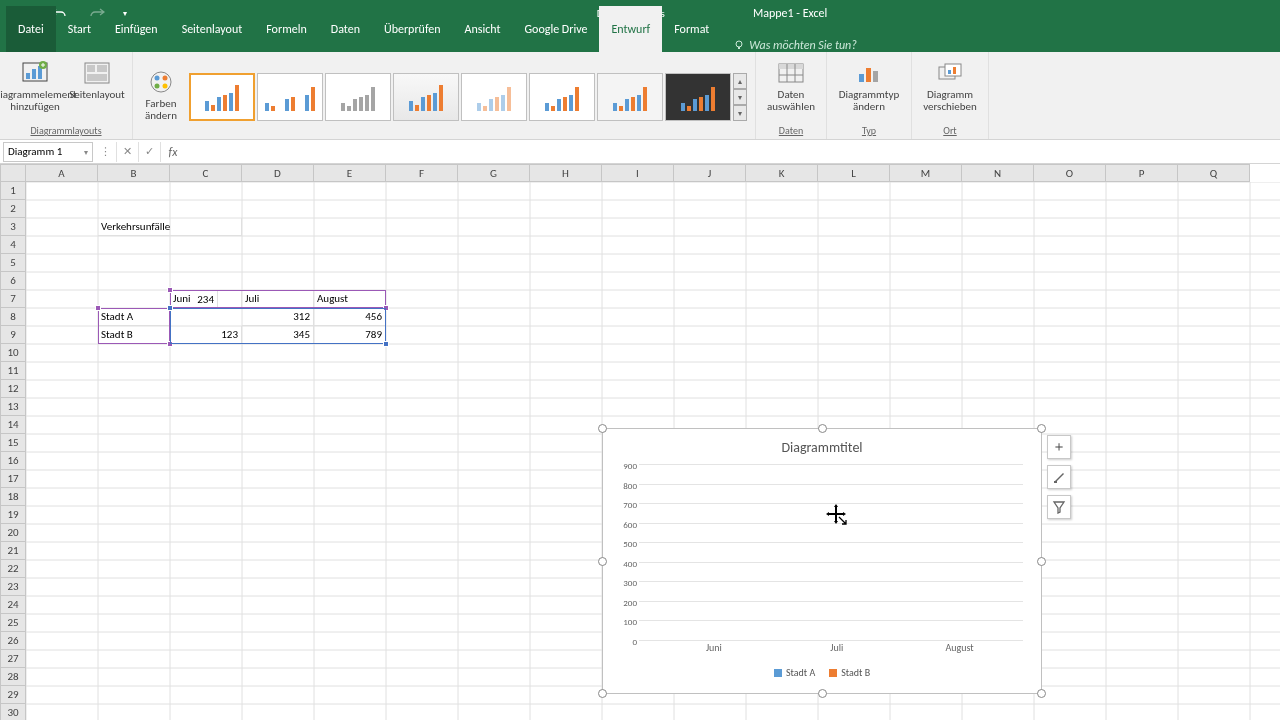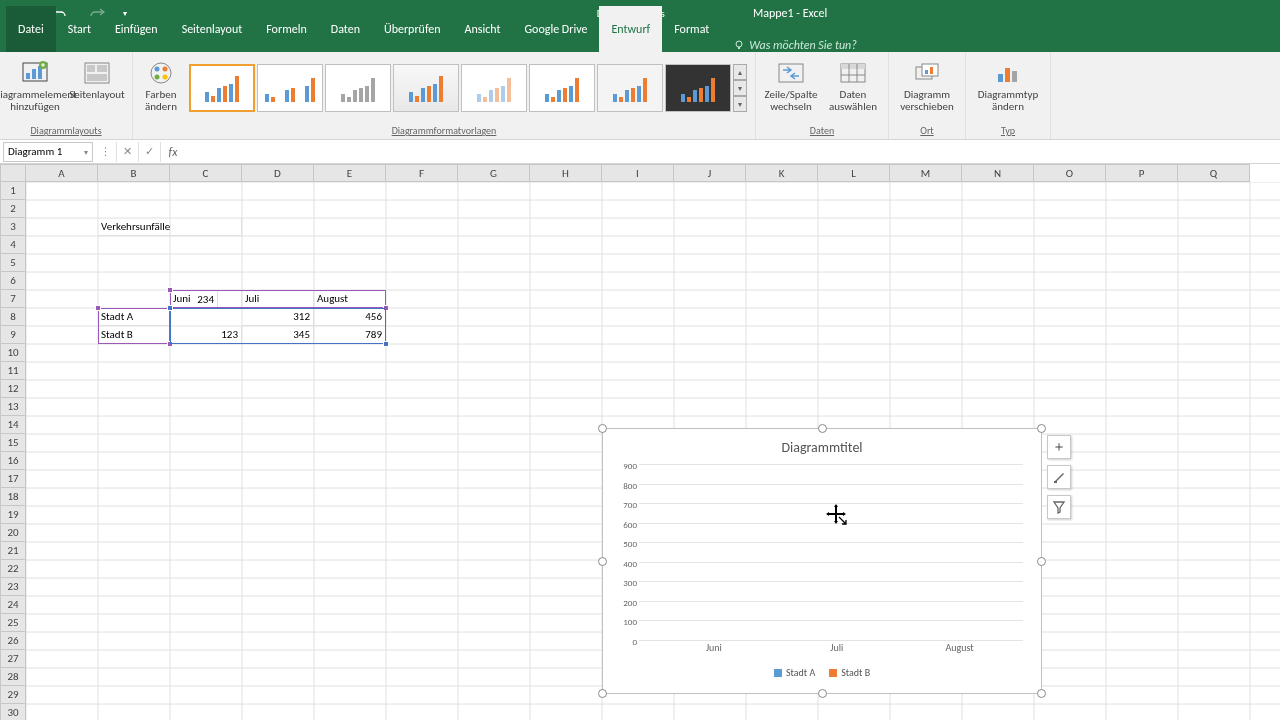--- a/index.html
+++ b/index.html
@@ -273,81 +273,71 @@
               <span class="mb-o" style="height:24px"></span>
             </div>
           </div>
         <div class="gallery-scroll">
           <div>▴</div>
           <div>▾</div>
           <div>▾</div>
         </div>
       </div>
     </div>
-    <div class="ribbon-group-label">Diagrammformatvorlagen</div>
   </div>
 
   <div class="ribbon-group">
     <div class="ribbon-group-content">
-      <div class="ribbon-big-btn">
-        <div class="ribbon-icon">
-            <svg width="28" height="22">
-              <rect x="2" y="2" width="24" height="18" fill="none" stroke="#888"></rect>
-              <path d="M6 8 L14 8 M10 5 L14 8 L10 11 M22 14 L14 14 M18 11 L14 14 L18 17" fill="none" stroke="#5b9bd5" stroke-width="1.5"></path>
-            </svg>
-          </div>
-        <div class="ribbon-btn-label">Zeile/Spalte wechseln</div>
-      </div>
       <div class="ribbon-big-btn">
         <div class="ribbon-icon">
             <svg width="28" height="22">
               <rect x="2" y="2" width="24" height="18" fill="none" stroke="#888"></rect>
               <rect x="2" y="2" width="24" height="5" fill="#d8d8d8"></rect>
               <line x1="10" y1="2" x2="10" y2="20" stroke="#888"></line>
               <line x1="18" y1="2" x2="18" y2="20" stroke="#888"></line>
               <line x1="2" y1="13" x2="26" y2="13" stroke="#888"></line>
             </svg>
           </div>
         <div class="ribbon-btn-label">Daten auswählen</div>
       </div>
     </div>
     <div class="ribbon-group-label">Daten</div>
+  </div>
+
+  <div class="ribbon-group">
+    <div class="ribbon-group-content">
+      <div class="ribbon-big-btn" style="width:72px">
+        <div class="ribbon-icon">
+            <svg width="28" height="22">
+              <rect x="4" y="12" width="5" height="8" fill="#5b9bd5"></rect>
+              <rect x="11" y="6" width="5" height="14" fill="#ed7d31"></rect>
+              <rect x="18" y="9" width="5" height="11" fill="#a5a5a5"></rect>
+            </svg>
+          </div>
+        <div class="ribbon-btn-label">Diagrammtyp ändern</div>
+      </div>
+    </div>
+    <div class="ribbon-group-label">Typ</div>
   </div>
 
   <div class="ribbon-group">
     <div class="ribbon-group-content">
       <div class="ribbon-big-btn" style="width:64px">
         <div class="ribbon-icon">
             <svg width="28" height="22">
               <rect x="3" y="5" width="16" height="12" fill="none" stroke="#888"></rect>
               <rect x="9" y="2" width="16" height="12" fill="#fff" stroke="#888"></rect>
               <rect x="12" y="8" width="3" height="4" fill="#5b9bd5"></rect>
               <rect x="17" y="5" width="3" height="7" fill="#ed7d31"></rect>
             </svg>
           </div>
         <div class="ribbon-btn-label">Diagramm verschieben</div>
       </div>
     </div>
     <div class="ribbon-group-label">Ort</div>
-  </div>
-
-  <div class="ribbon-group">
-    <div class="ribbon-group-content">
-      <div class="ribbon-big-btn" style="width:72px">
-        <div class="ribbon-icon">
-            <svg width="28" height="22">
-              <rect x="4" y="12" width="5" height="8" fill="#5b9bd5"></rect>
-              <rect x="11" y="6" width="5" height="14" fill="#ed7d31"></rect>
-              <rect x="18" y="9" width="5" height="11" fill="#a5a5a5"></rect>
-            </svg>
-          </div>
-        <div class="ribbon-btn-label">Diagrammtyp ändern</div>
-      </div>
-    </div>
-    <div class="ribbon-group-label">Typ</div>
   </div>
 </div>
 
 <div class="formula-bar">
   <div class="name-box">
       <span>Diagramm 1</span>
     </div>
   <div class="fb-btn">⋮</div>
   <div class="fb-btn">✕</div>
   <div class="fb-btn">✓</div>

